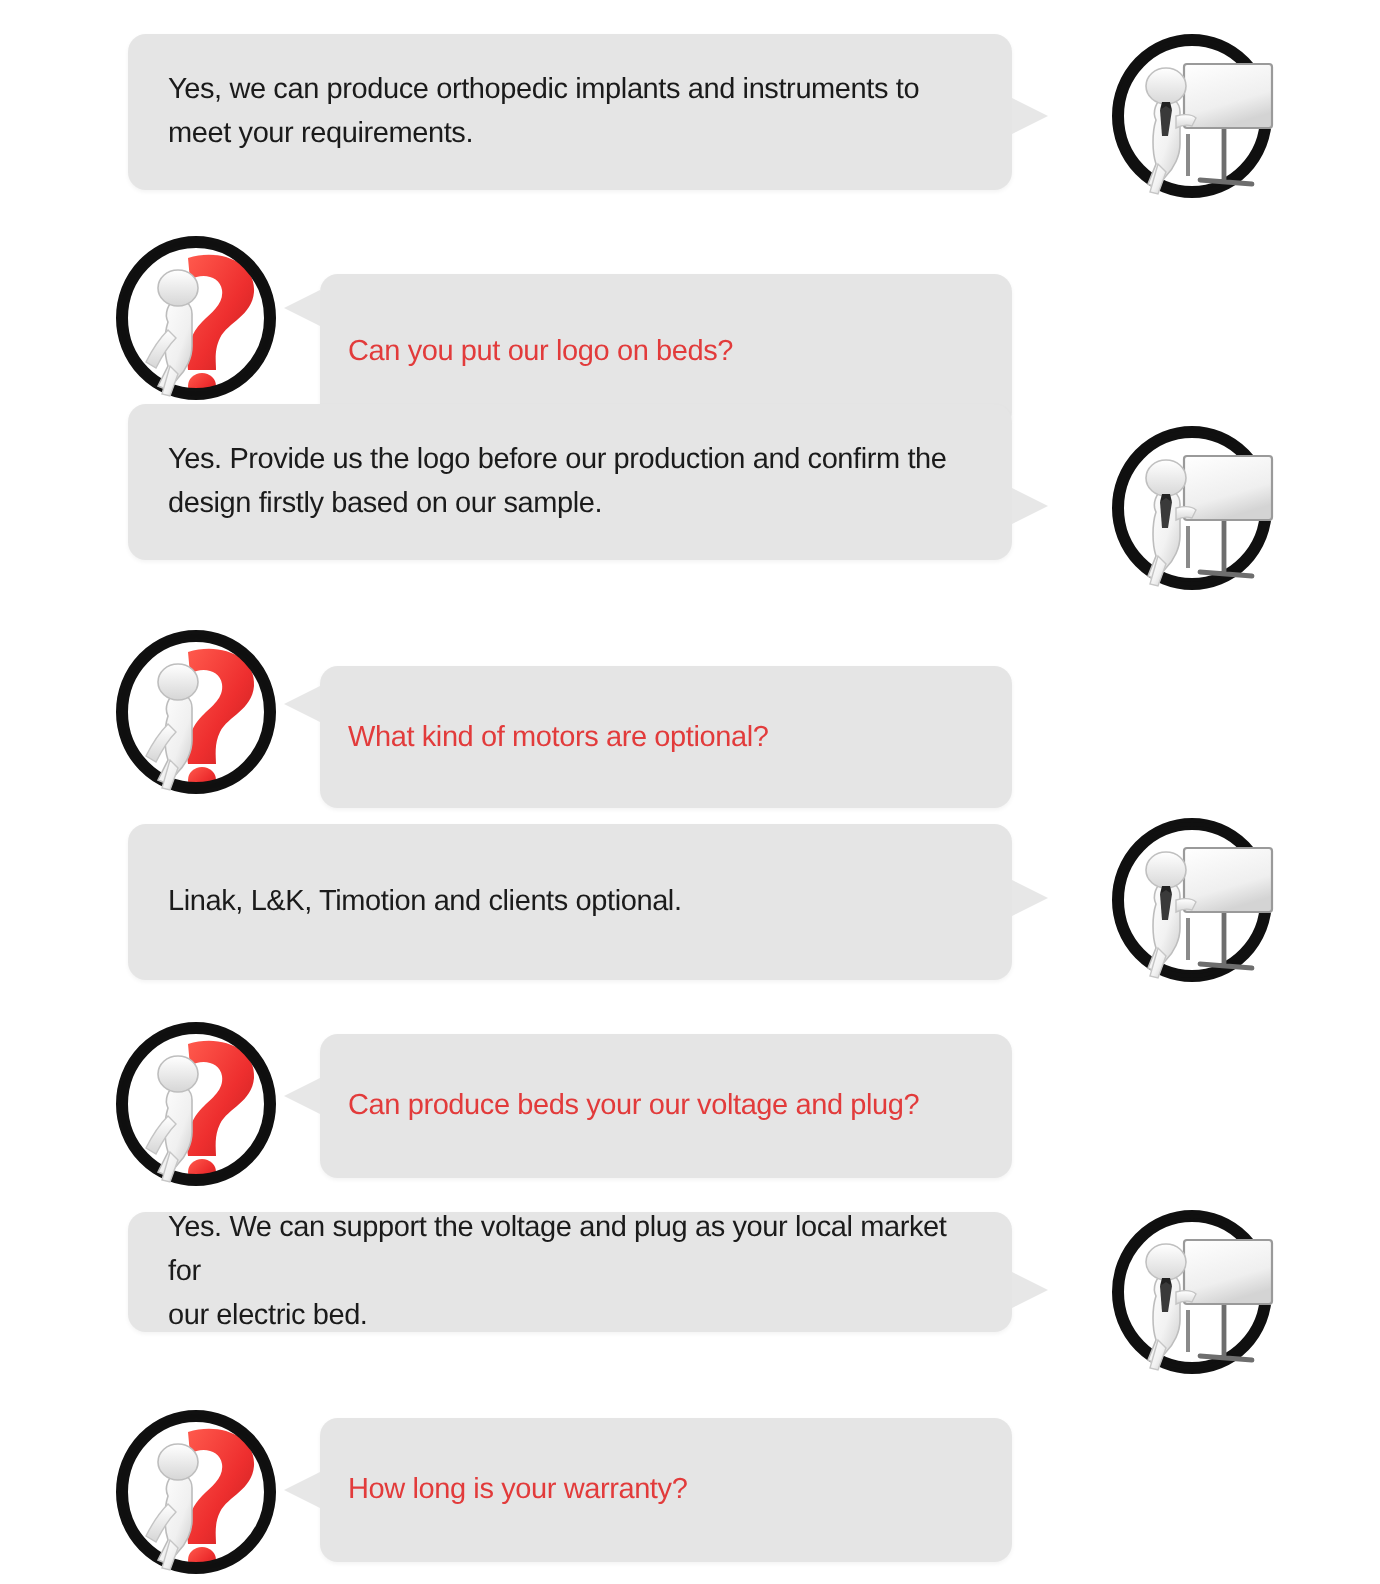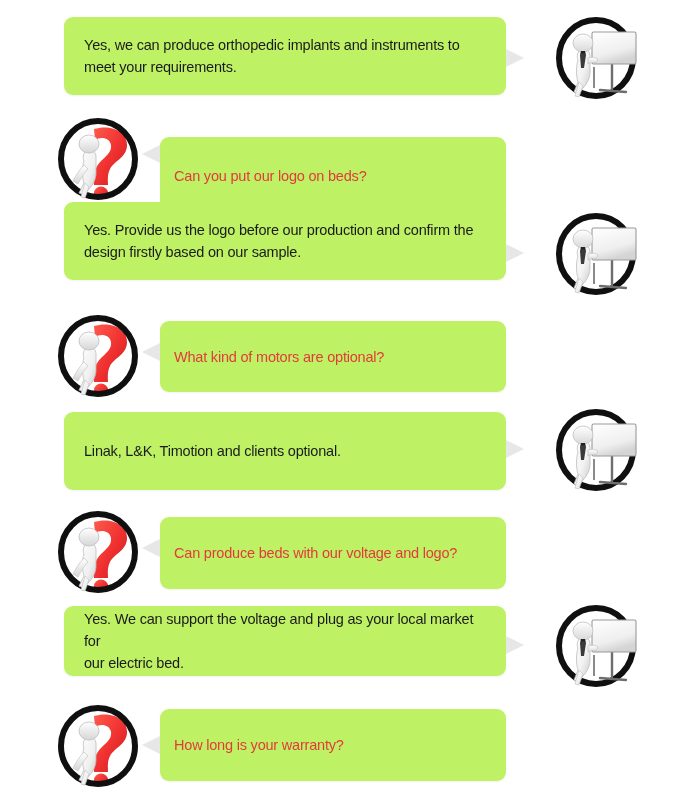--- a/index.html
+++ b/index.html
@@ -23,21 +23,21 @@
 
   .faq-row {
     position: absolute;
     left: 0;
     width: 690px;
   }
 
   
   .bubble {
     position: absolute;
-    background: #bef264;
+    background: #e5e5e5;
     border-radius: 9px;
     box-sizing: border-box;
     box-shadow: 0 1px 2px rgba(0,0,0,0.05);
     text-decoration: underline;
   }
   .bubble-answer {
     left: 64px;
     width: 442px;
   }
   .bubble-question {
@@ -225,21 +225,21 @@
       <ellipse cx="31" cy="31" rx="10" ry="9" fill="url(#pg2)" stroke="#c0c0c0" stroke-width="0.8"></ellipse>
 
       <path d="M31 40 L34 43 L32 56 L29 56 L28 43 Z" fill="#3a3a3a"></path>
       <path d="M29 39 L33 39 L34 43 L31 41 L28 43 Z" fill="#222222"></path>
 
       <path d="M27 70 L23 84 L27 85 L31 74 Z" fill="url(#pg1)" stroke="#c6c6c6" stroke-width="0.7"></path>
     </svg>
   </div>
     </div>
     <div class="faq-row" style="top: 0px;">
-      <div class="bubble bubble-question" style="top: 321px; height: 71px;">
+      <div class="bubble bubble-question" style="top: 333px; height: 71px;">
         <div class="bubble-text">What kind of motors are optional?</div>
       </div>
       <div class="tail tail-left" style="top: 343px;"></div>
       <div class="avatar avatar-left" style="top: 310px;">
     <svg width="88" height="92" viewBox="0 0 88 92" xmlns="http://www.w3.org/2000/svg">
       <defs>
         <linearGradient id="qg1" x1="0" y1="0" x2="1" y2="1">
           <stop offset="0%" stop-color="#ffffff"></stop>
           <stop offset="60%" stop-color="#f0f0f0"></stop>
           <stop offset="100%" stop-color="#c6c6c6"></stop>
@@ -310,21 +310,21 @@
 
       <path d="M31 40 L34 43 L32 56 L29 56 L28 43 Z" fill="#3a3a3a"></path>
       <path d="M29 39 L33 39 L34 43 L31 41 L28 43 Z" fill="#222222"></path>
 
       <path d="M27 70 L23 84 L27 85 L31 74 Z" fill="url(#pg1)" stroke="#c6c6c6" stroke-width="0.7"></path>
     </svg>
   </div>
     </div>
     <div class="faq-row" style="top: 0px;">
       <div class="bubble bubble-question" style="top: 517px; height: 72px;">
-        <div class="bubble-text">Can produce beds with our voltage and logo?</div>
+        <div class="bubble-text">Can produce beds your our voltage and plug?</div>
       </div>
       <div class="tail tail-left" style="top: 539px;"></div>
       <div class="avatar avatar-left" style="top: 506px;">
     <svg width="88" height="92" viewBox="0 0 88 92" xmlns="http://www.w3.org/2000/svg">
       <defs>
         <linearGradient id="qg1" x1="0" y1="0" x2="1" y2="1">
           <stop offset="0%" stop-color="#ffffff"></stop>
           <stop offset="60%" stop-color="#f0f0f0"></stop>
           <stop offset="100%" stop-color="#c6c6c6"></stop>
         </linearGradient>
@@ -348,21 +348,21 @@
       <path d="M30 48 C28 44 30 38 34 37 C38 36 42 39 42 44 L42 60 C42 66 39 72 35 76 L30 82 L25 80 L30 70 C28 64 28 54 30 48 Z" fill="url(#qg1)" stroke="#bcbcbc" stroke-width="0.8"></path>
       <ellipse cx="35" cy="31" rx="10" ry="9" fill="url(#qg2)" stroke="#bebebe" stroke-width="0.8"></ellipse>
 
       <path d="M30 52 C26 56 22 62 19 68 L24 71 C27 65 31 59 34 56 Z" fill="url(#qg2)" stroke="#c4c4c4" stroke-width="0.7"></path>
 
       <path d="M31 70 L27 84 L31 85 L35 74 Z" fill="url(#qg1)" stroke="#c6c6c6" stroke-width="0.7"></path>
     </svg>
   </div>
     </div>
     <div class="faq-row" style="top: 0px;">
-      <div class="bubble bubble-answer" style="top: 606px; height: 70px;">
+      <div class="bubble bubble-answer" style="top: 606px; height: 60px;">
         <div class="bubble-text">Yes. We can support the voltage and plug as your local market for
 our electric bed.</div>
       </div>
       <div class="tail tail-right" style="top: 636px;"></div>
       <div class="avatar avatar-right" style="top: 600px;">
     <svg width="88" height="92" viewBox="0 0 88 92" xmlns="http://www.w3.org/2000/svg">
       <defs>
         <linearGradient id="pg1" x1="0" y1="0" x2="1" y2="1">
           <stop offset="0%" stop-color="#ffffff"></stop>
           <stop offset="55%" stop-color="#f2f2f2"></stop>

